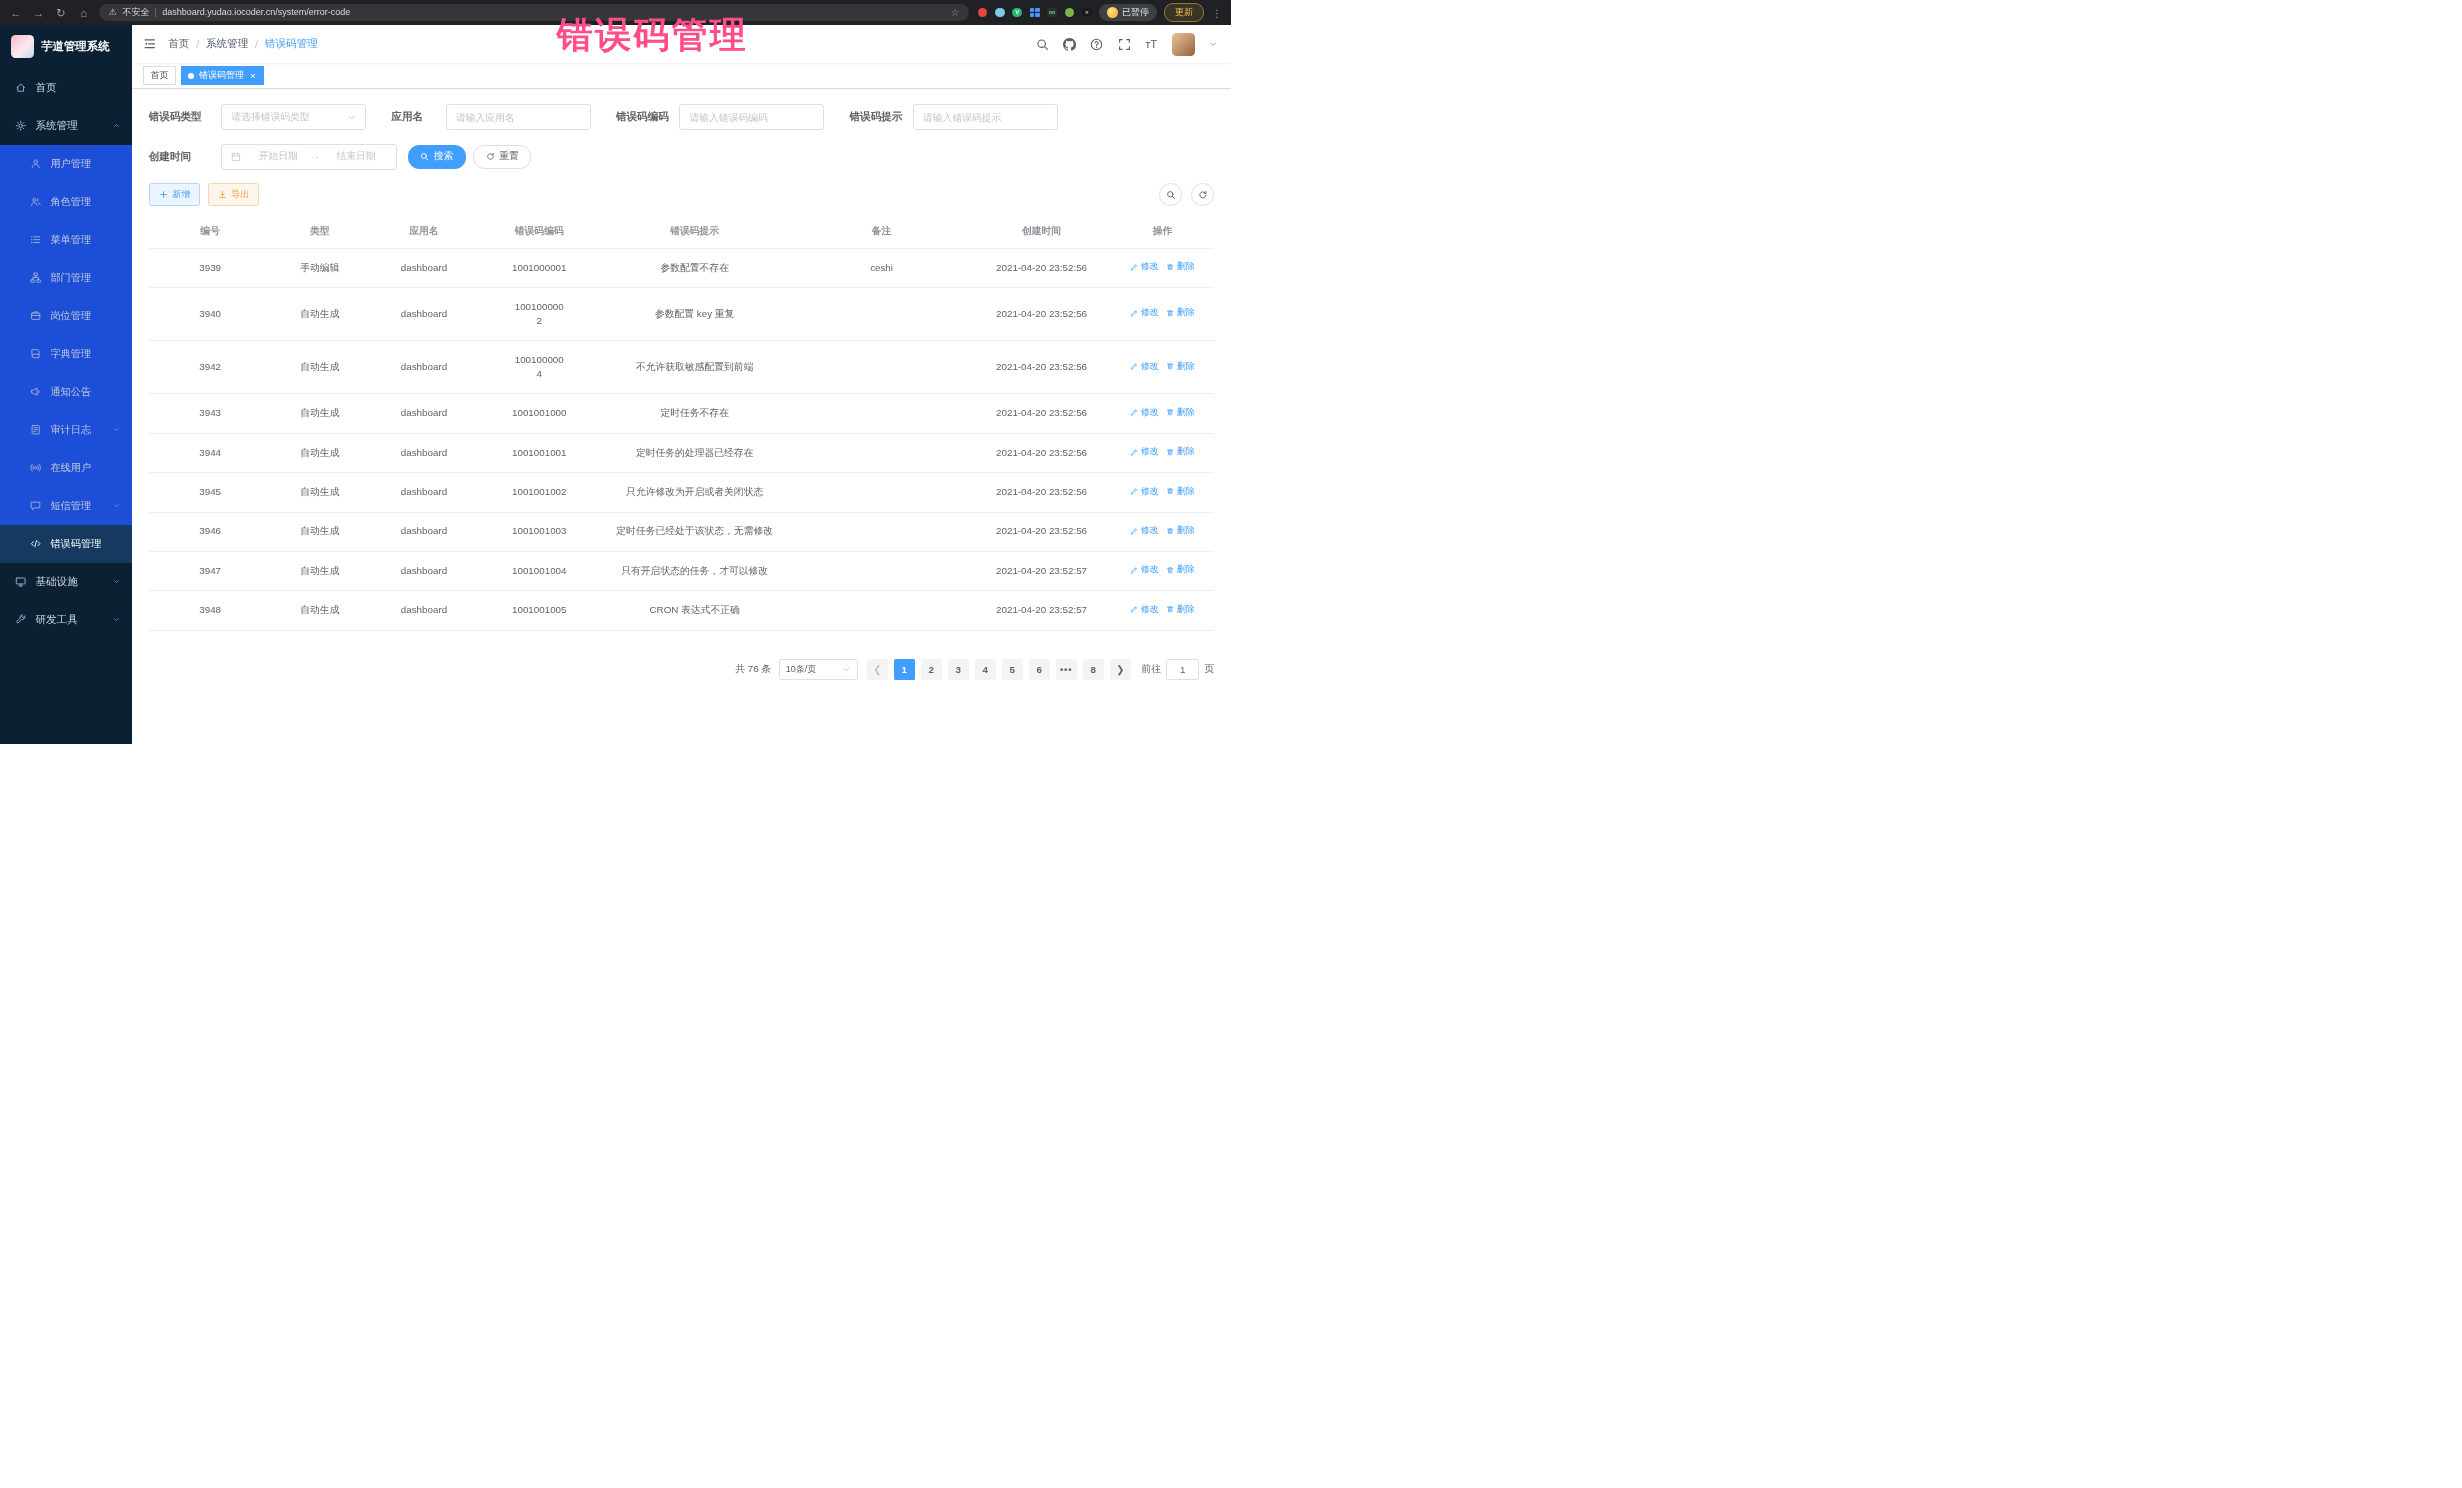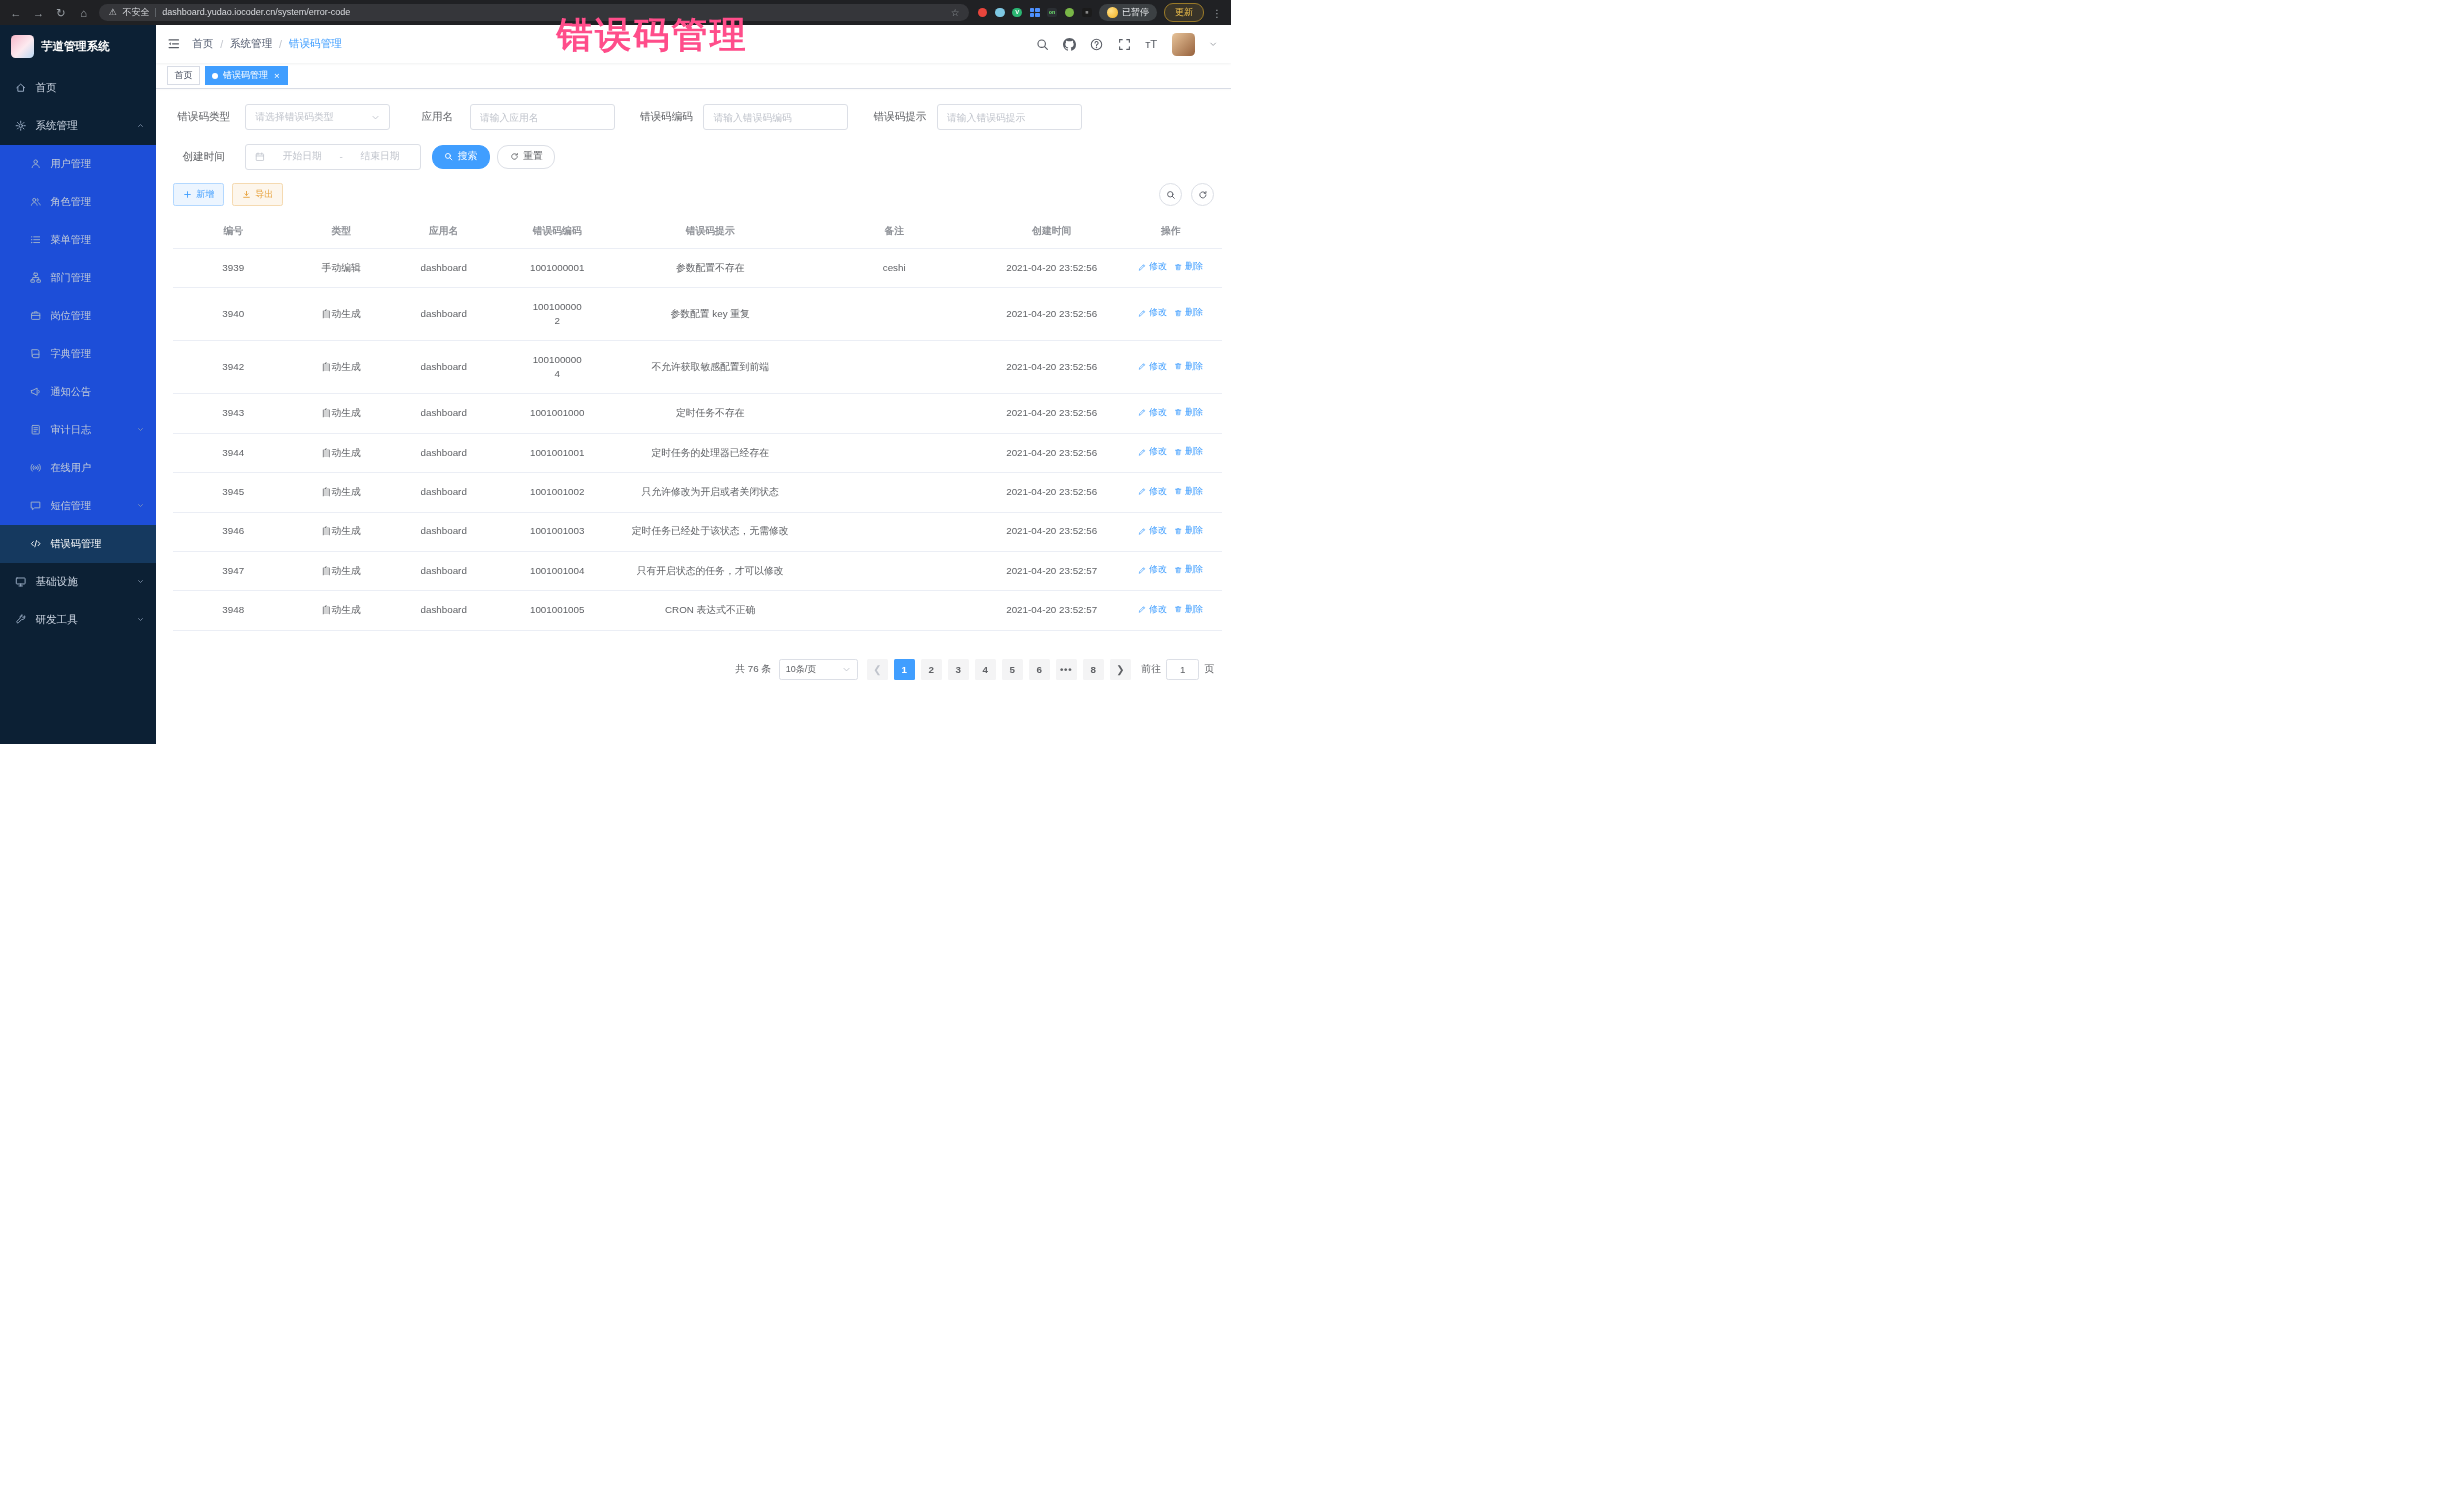--- a/index.html
+++ b/index.html
@@ -23,21 +23,21 @@
   .chip{display:inline-flex;align-items:center;gap:4.5px;background:#3c4043;border-radius:9px;padding:2.3px 7.6px;color:#e8eaed;font-size:9px;cursor:pointer}
   .chip-emoji{width:10.6px;height:10.6px;border-radius:50%;background:radial-gradient(circle at 35% 35%,#ffe08a,#f2b01e)}
   .update-pill{border:0.8px solid #9a7a28;color:#f0c14b;background:rgba(240,193,75,.12);border-radius:9px;padding:2.3px 9.8px;font-size:9px;cursor:pointer}
   .kebab{color:#9aa0a6;font-size:10.6px;cursor:pointer}
 
   
   .annotation{position:absolute;top:10.6px;left:53%;transform:translateX(-50%);font-size:36px;font-weight:800;color:#ff4d8a;z-index:99;letter-spacing:2.3px;pointer-events:none}
 
   
   .app{display:flex;height:719px}
-  .sidebar{width:156px;background:#0c2034;display:flex;flex-direction:column;flex-shrink:0}
+  .sidebar{width:132px;background:#0c2034;display:flex;flex-direction:column;flex-shrink:0}
   .logo{height:42px;display:flex;align-items:center;gap:7.6px;padding:0 10.6px}
   .logo-img{width:23px;height:23px;border-radius:4.5px;background:linear-gradient(135deg,#f6b7c9,#fdeaf0 55%,#bcd9f3);flex-shrink:0}
   .logo-title{color:#fff;font-size:11.4px;font-weight:700;white-space:nowrap}
   .menu{flex:1;overflow:hidden;padding-top:1.5px}
   .menu-item{height:38px;display:flex;align-items:center;gap:9px;padding:0 10.6px 0 15px;font-size:10.6px;cursor:pointer;color:#cdd6e3}
   .menu-item .mi-icon{color:#9fb2ca;flex-shrink:0}
   .mi-icon svg{width:11.4px;height:11.4px}
   .mi-caret{margin-left:auto;color:#8a9cb5}
   .mi-caret svg{width:9px;height:9px}
   .submenu{background:#1d4ed8}
@@ -66,21 +66,21 @@
   .tags{height:26px;display:flex;align-items:center;gap:4.5px;padding:0 10.6px;border-bottom:0.8px solid #d8dce5;box-shadow:0 0.8px 2.3px rgba(0,0,0,.04);background:#fff}
   .tag{height:19.7px;display:inline-flex;align-items:center;gap:4.5px;padding:0 6.8px;border:0.8px solid #d8dce5;background:#fff;font-size:9px;color:#495060;cursor:pointer;white-space:nowrap}
   .tag.active{background:#409eff;border-color:#409eff;color:#fff}
   .tag .dot{width:6px;height:6px;border-radius:50%;background:#fff}
   .tag .close{font-size:9.8px;line-height:1;margin-left:1.5px}
 
   
   .content{flex:1;padding:15px 16.7px 0;overflow:hidden}
   .filter-row{display:flex;align-items:center;margin-bottom:13.6px}
   .f-item{display:flex;align-items:center;margin-right:25px}
-  .f-label{font-size:10.6px;color:#606266;font-weight:400;text-align:center;margin-right:10.6px;white-space:nowrap}
+  .f-label{font-size:10.6px;color:#606266;font-weight:700;text-align:left;margin-right:10.6px;white-space:nowrap}
   .w82{width:62px}.w58{width:44px}
   .ctl{height:26px;border:0.8px solid #dcdfe6;border-radius:3px;background:#fff;display:flex;align-items:center;padding:0 9px;color:#c0c4cc;font-size:9.8px}
   .el-select{width:145px;cursor:pointer}
   .el-select .chev{margin-left:auto;color:#c0c4cc}
   .chev svg{width:9px;height:9px}
   input.text-input{width:145px;height:26px;border:0.8px solid #dcdfe6;border-radius:3px;padding:0 9px;font-size:9.8px;color:#606266;outline:none;font-family:inherit}
   input.text-input::placeholder{color:#c0c4cc}
   .date-range{width:176px;gap:6px;color:#c0c4cc}
   .date-range .cal{color:#c0c4cc}
   .cal svg{width:9.8px;height:9.8px}

